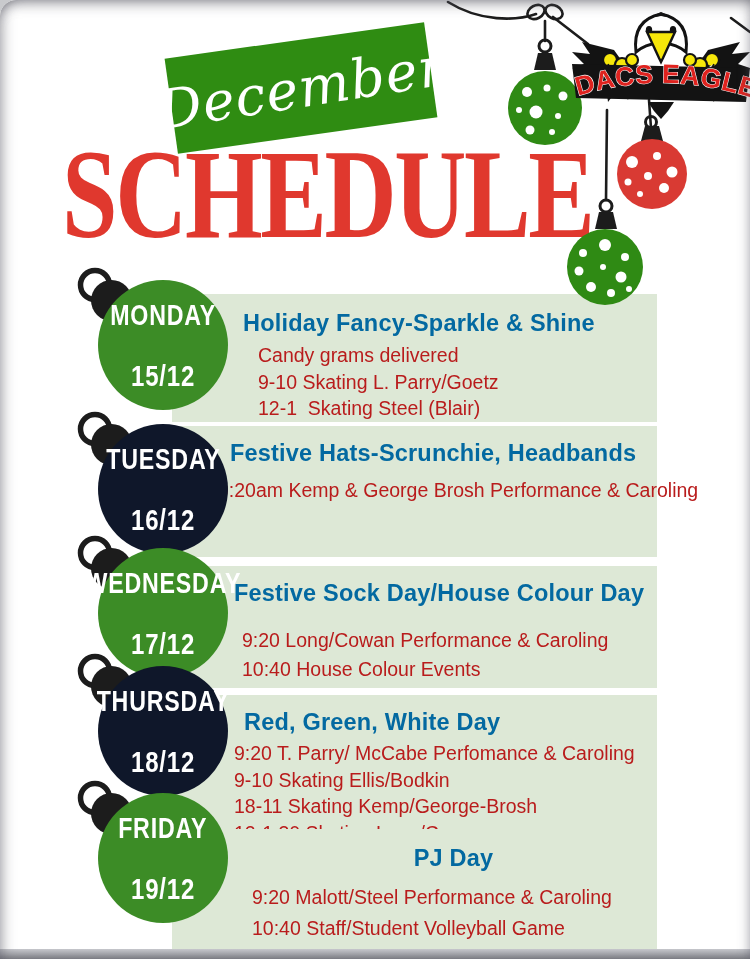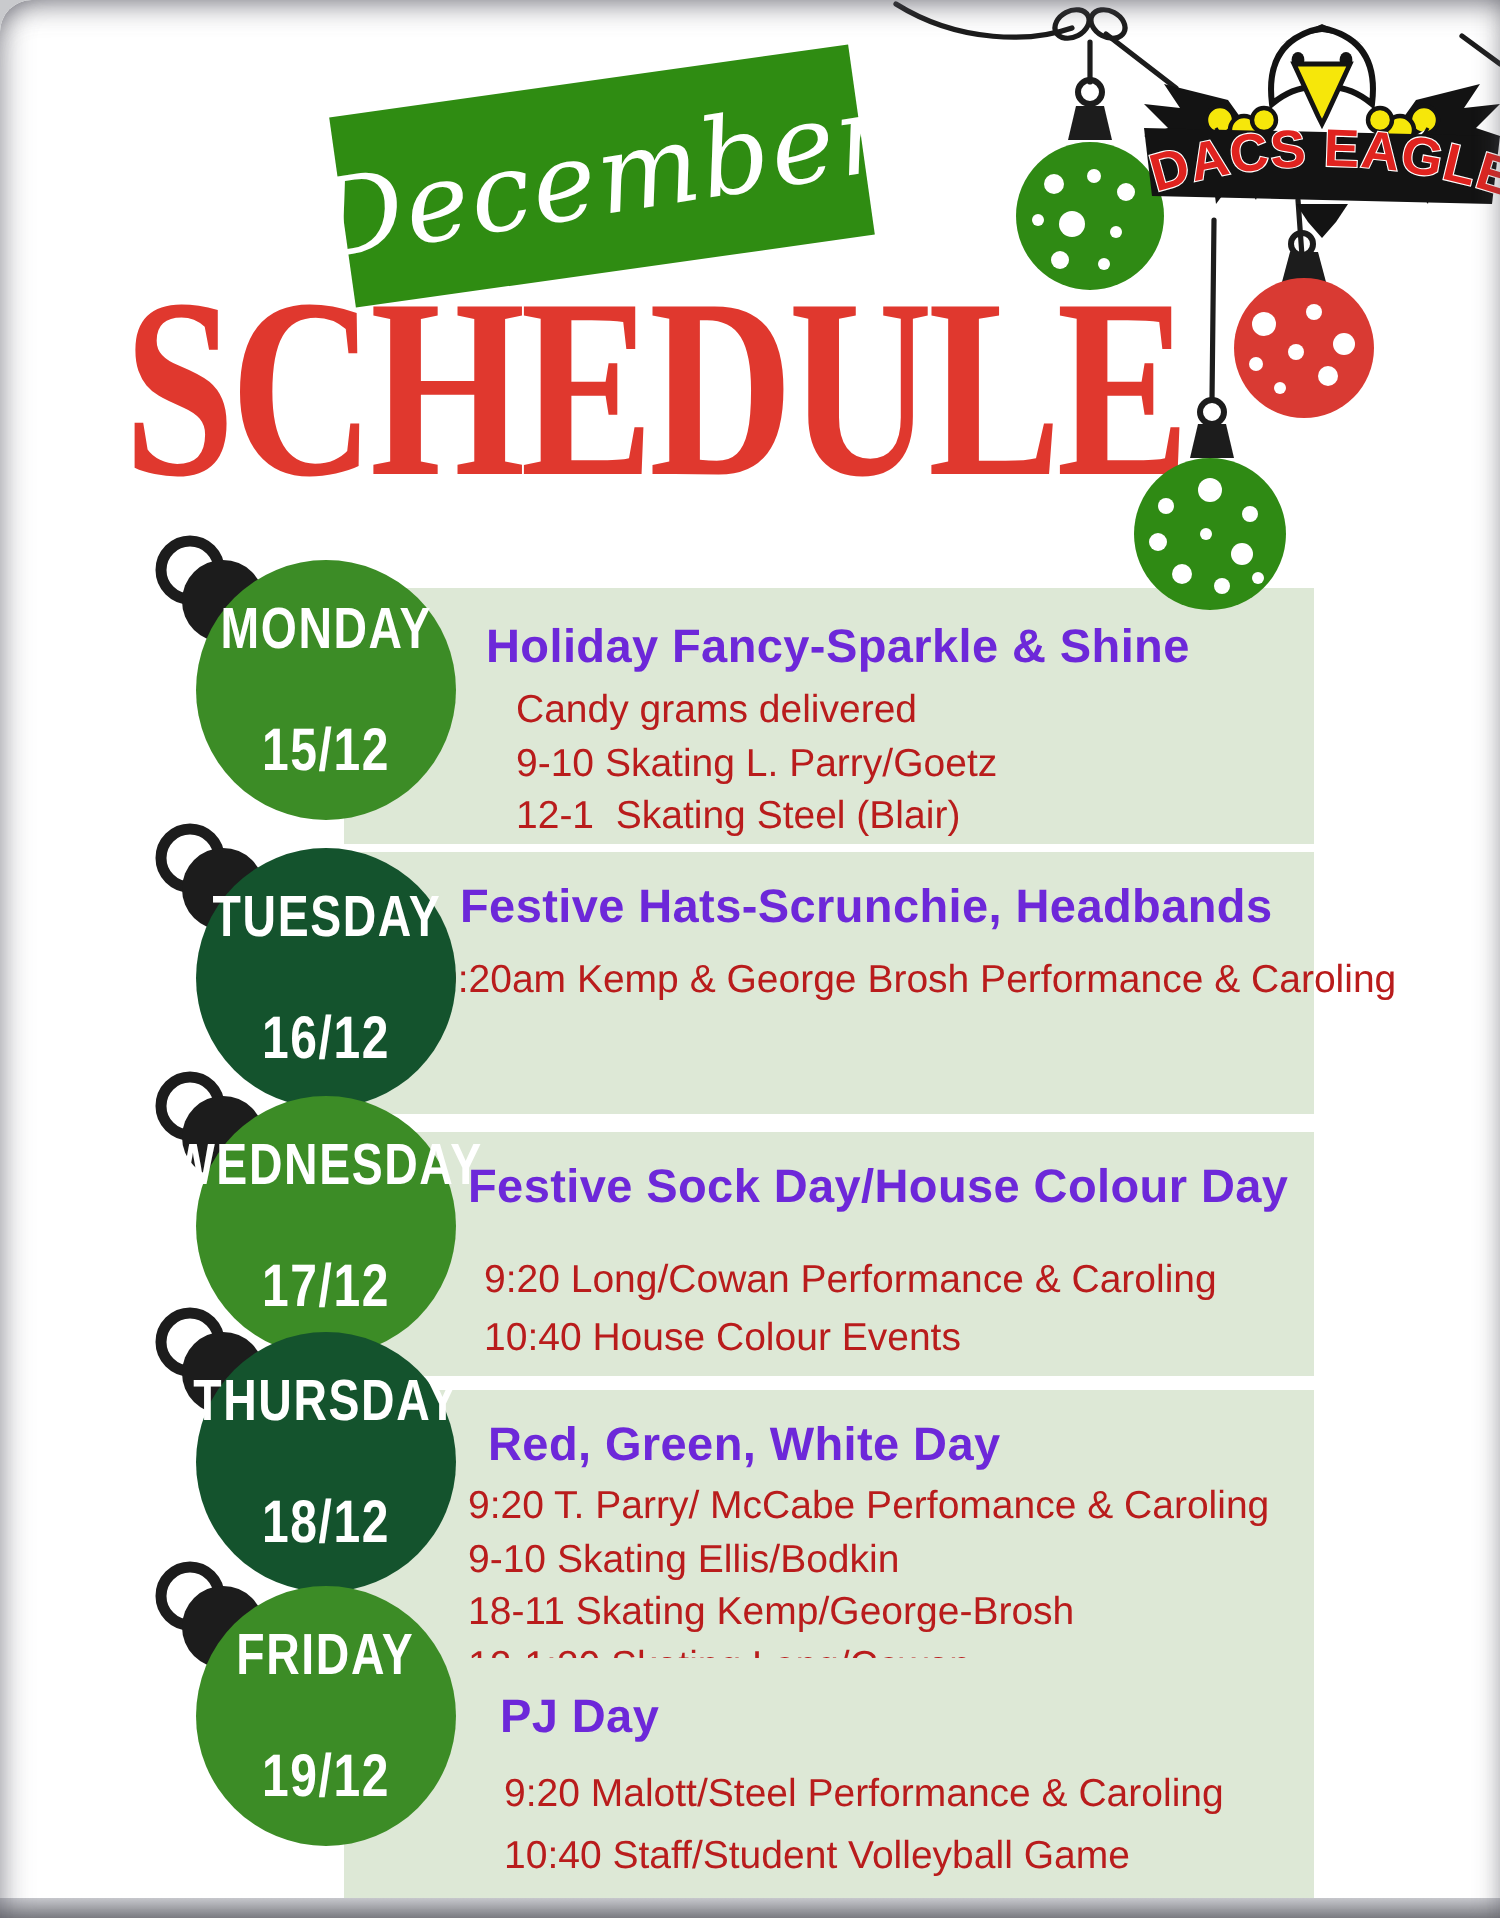--- a/index.html
+++ b/index.html
@@ -20,26 +20,26 @@
   #schedule-title{position:absolute;left:62px;top:130px;z-index:2;color:#e0382e;
         font-family:"Liberation Serif",serif;font-weight:bold;font-size:128px;line-height:1;
         letter-spacing:-3px;transform:scaleX(.78);transform-origin:left top;white-space:nowrap;}
 
   
   #decor-svg{position:absolute;left:0;top:0;width:750px;height:330px;z-index:6;pointer-events:none;}
   #logo{position:absolute;left:570px;top:8px;width:182px;height:112px;z-index:7;}
 
   
   .panel{position:absolute;left:172px;width:485px;background:#dde8d6;z-index:1;}
-  .panel .event-title{font-weight:bold;font-size:23.5px;line-height:30px;color:#6d28d9;letter-spacing:.2px;}
+  .panel .event-title{font-weight:bold;font-size:23.5px;line-height:30px;color:#0369a1;letter-spacing:.2px;}
   .panel .event-line{font-size:19.5px;color:#b91c1c;white-space:pre;}
   .day-circle{position:absolute;width:130px;height:130px;border-radius:50%;z-index:4;
         display:flex;flex-direction:column;align-items:center;justify-content:center;color:#fff;gap:28px;}
   .day-circle.g{background:#3c8c26;}
-  .day-circle.r{background:#14532d;align-items:center;}
+  .day-circle.r{background:#0f172a;align-items:center;}
   .day-name,.day-date{display:block;font-weight:800;white-space:nowrap;letter-spacing:1px;
         transform:scaleX(.8);transform-origin:center;}
   .day-name{font-size:29px;line-height:32px;}
   .day-date{font-size:30px;line-height:33px;}
   .mini-orn{position:absolute;z-index:2;}
 </style>
 </head>
 <body>
 
 <div id="page">
@@ -222,21 +222,21 @@
       <span class="day-date">18/12</span>
     </div>
   </div>
 
   <div class="day-row">
     <svg class="mini-orn" width="64" height="64" viewBox="0 0 64 64" style="left: 73px; top: 776px;">
       <circle cx="22" cy="22" r="14.5" fill="none" stroke="#1c1c1c" stroke-width="5.5"></circle>
       <circle cx="38.5" cy="37.5" r="20.5" fill="#1c1c1c"></circle>
     </svg>
     <div class="panel" style="top: 829px; height: 124px;">
-      <div class="event-title" style="padding: 14px 0px 0px 78px;">PJ Day</div>
+      <div class="event-title" style="padding: 14px 0px 0px 78px; text-align: center;">PJ Day</div>
       <div class="event-lines" style="padding: 9px 0px 0px 80px;">
             <div class="event-line" style="line-height: 31px;">9:20 Malott/Steel Performance &amp; Caroling</div>
             <div class="event-line" style="line-height: 31px;">10:40 Staff/Student Volleyball Game</div>
           </div>
     </div>
     <div class="day-circle g" style="left: 98px; top: 793px;">
       <span class="day-name">FRIDAY</span>
       <span class="day-date">19/12</span>
     </div>
   </div>

